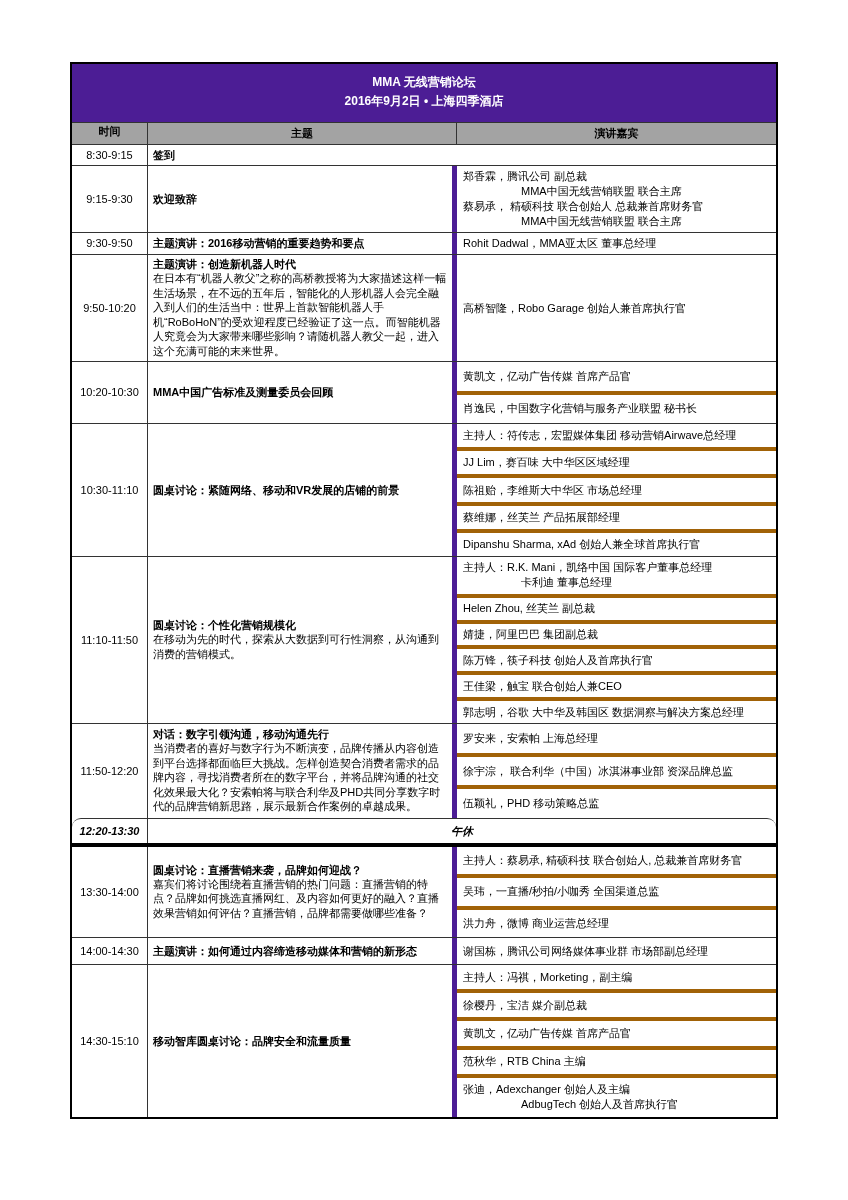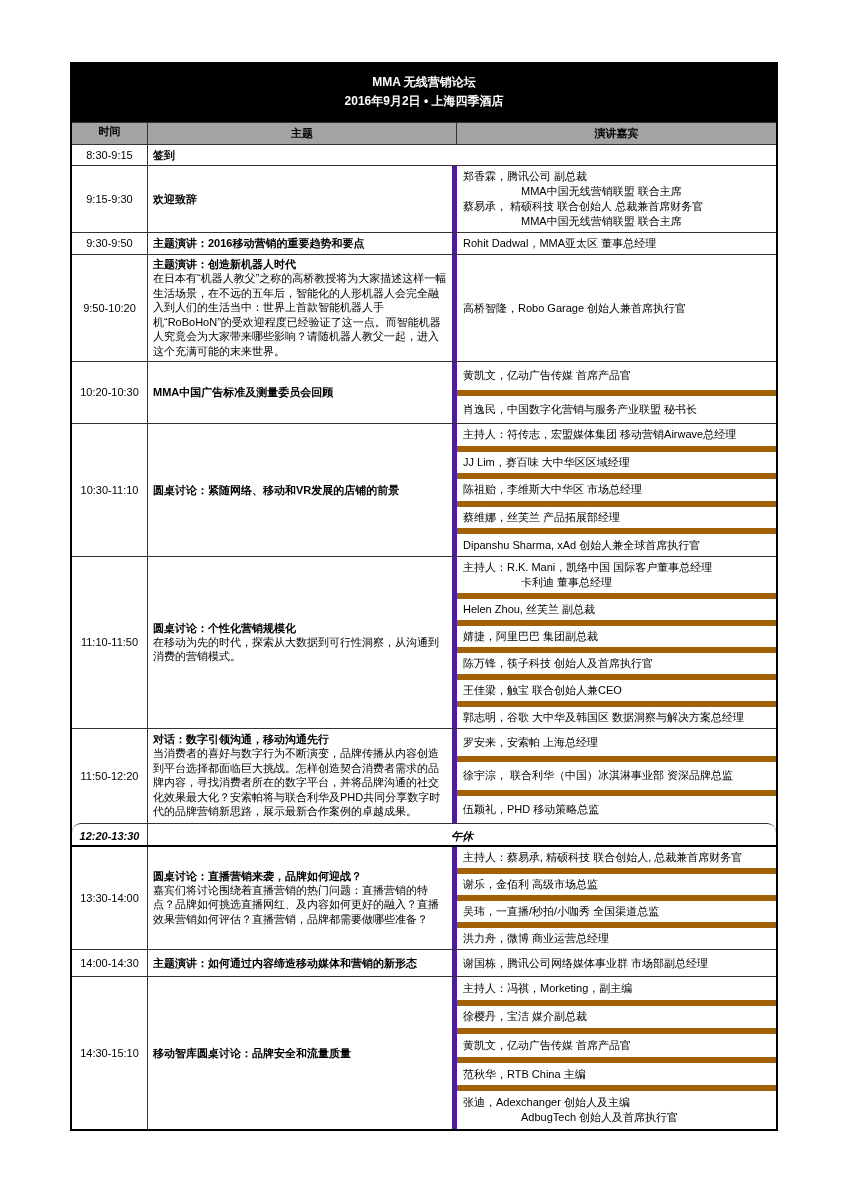--- a/index.html
+++ b/index.html
@@ -41,32 +41,32 @@
   .c-merged {
     flex:1 1 auto; display:flex; flex-direction:column; justify-content:center;
     padding:3px 5px;
   }
   .c-merged.center { align-items:center; text-align:center;justify-content:center; }
   .c-speakers { flex:1 1 auto; display:flex; flex-direction:column; }
   .spk {
     flex:1 1 auto; display:flex; flex-direction:column; justify-content:center;
     padding:3px 4px 3px 6px;
   }
-  .spk + .spk { border-top:6px solid #a16207;justify-content:center; }
+  .spk + .spk { border-top:4px solid #a16207;justify-content:center; }
   .ttl { font-weight:bold; }
   .dsc { font-weight:normal; line-height:14.5px; }
   .it { font-style:italic; font-weight:bold; }
   .line { line-height:15px; }
   .line.cont { padding-left:58px; }
 </style>
 </head>
 <body>
 
 <div class="agenda" id="table-morning">
-  <div class="banner" id="banner" style="background: #000000;">
+  <div class="banner" id="banner" style="background: #4c1d95;">
     <div>MMA 无线营销论坛</div>
     <div>2016年9月2日 • 上海四季酒店</div>
   </div>
   <div class="hdr-row" style="background: #a3a3a3;">
     <div class="hdr-cell c-time" style="display:block">时间</div>
     <div class="hdr-cell" style="width:309px;flex:0 0 309px;border-right:1px solid #333">主题</div>
     <div class="hdr-cell" style="flex:1 1 auto">演讲嘉宾</div>
   </div>
   <div id="rows-morning">
       <div class="row" style="min-height: 21px;">
@@ -210,23 +210,20 @@
         <div class="cell c-time">13:30-14:00</div>
         <div class="cell c-topic">
           <div class="ttl">圆桌讨论：直播营销来袭，品牌如何迎战？</div>
           <div class="dsc">嘉宾们将讨论围绕着直播营销的热门问题：直播营销的特点？品牌如何挑选直播网红、及内容如何更好的融入？直播效果营销如何评估？直播营销，品牌都需要做哪些准备？</div>
         </div>
         <div class="cell c-speakers">
           <div class="spk">
             <div class="line">主持人：蔡易承, 精硕科技 联合创始人, 总裁兼首席财务官</div>
           </div>
           <div class="spk">
-            <div class="line">谢乐，金佰利 高级市场总监</div>
-          </div>
-          <div class="spk">
             <div class="line">吴玮，一直播/秒拍/小咖秀 全国渠道总监</div>
           </div>
           <div class="spk">
             <div class="line">洪力舟，微博 商业运营总经理</div>
           </div>
         </div>
       </div>
       <div class="row" style="min-height: 27px;">
         <div class="cell c-time">14:00-14:30</div>
         <div class="cell c-topic">

